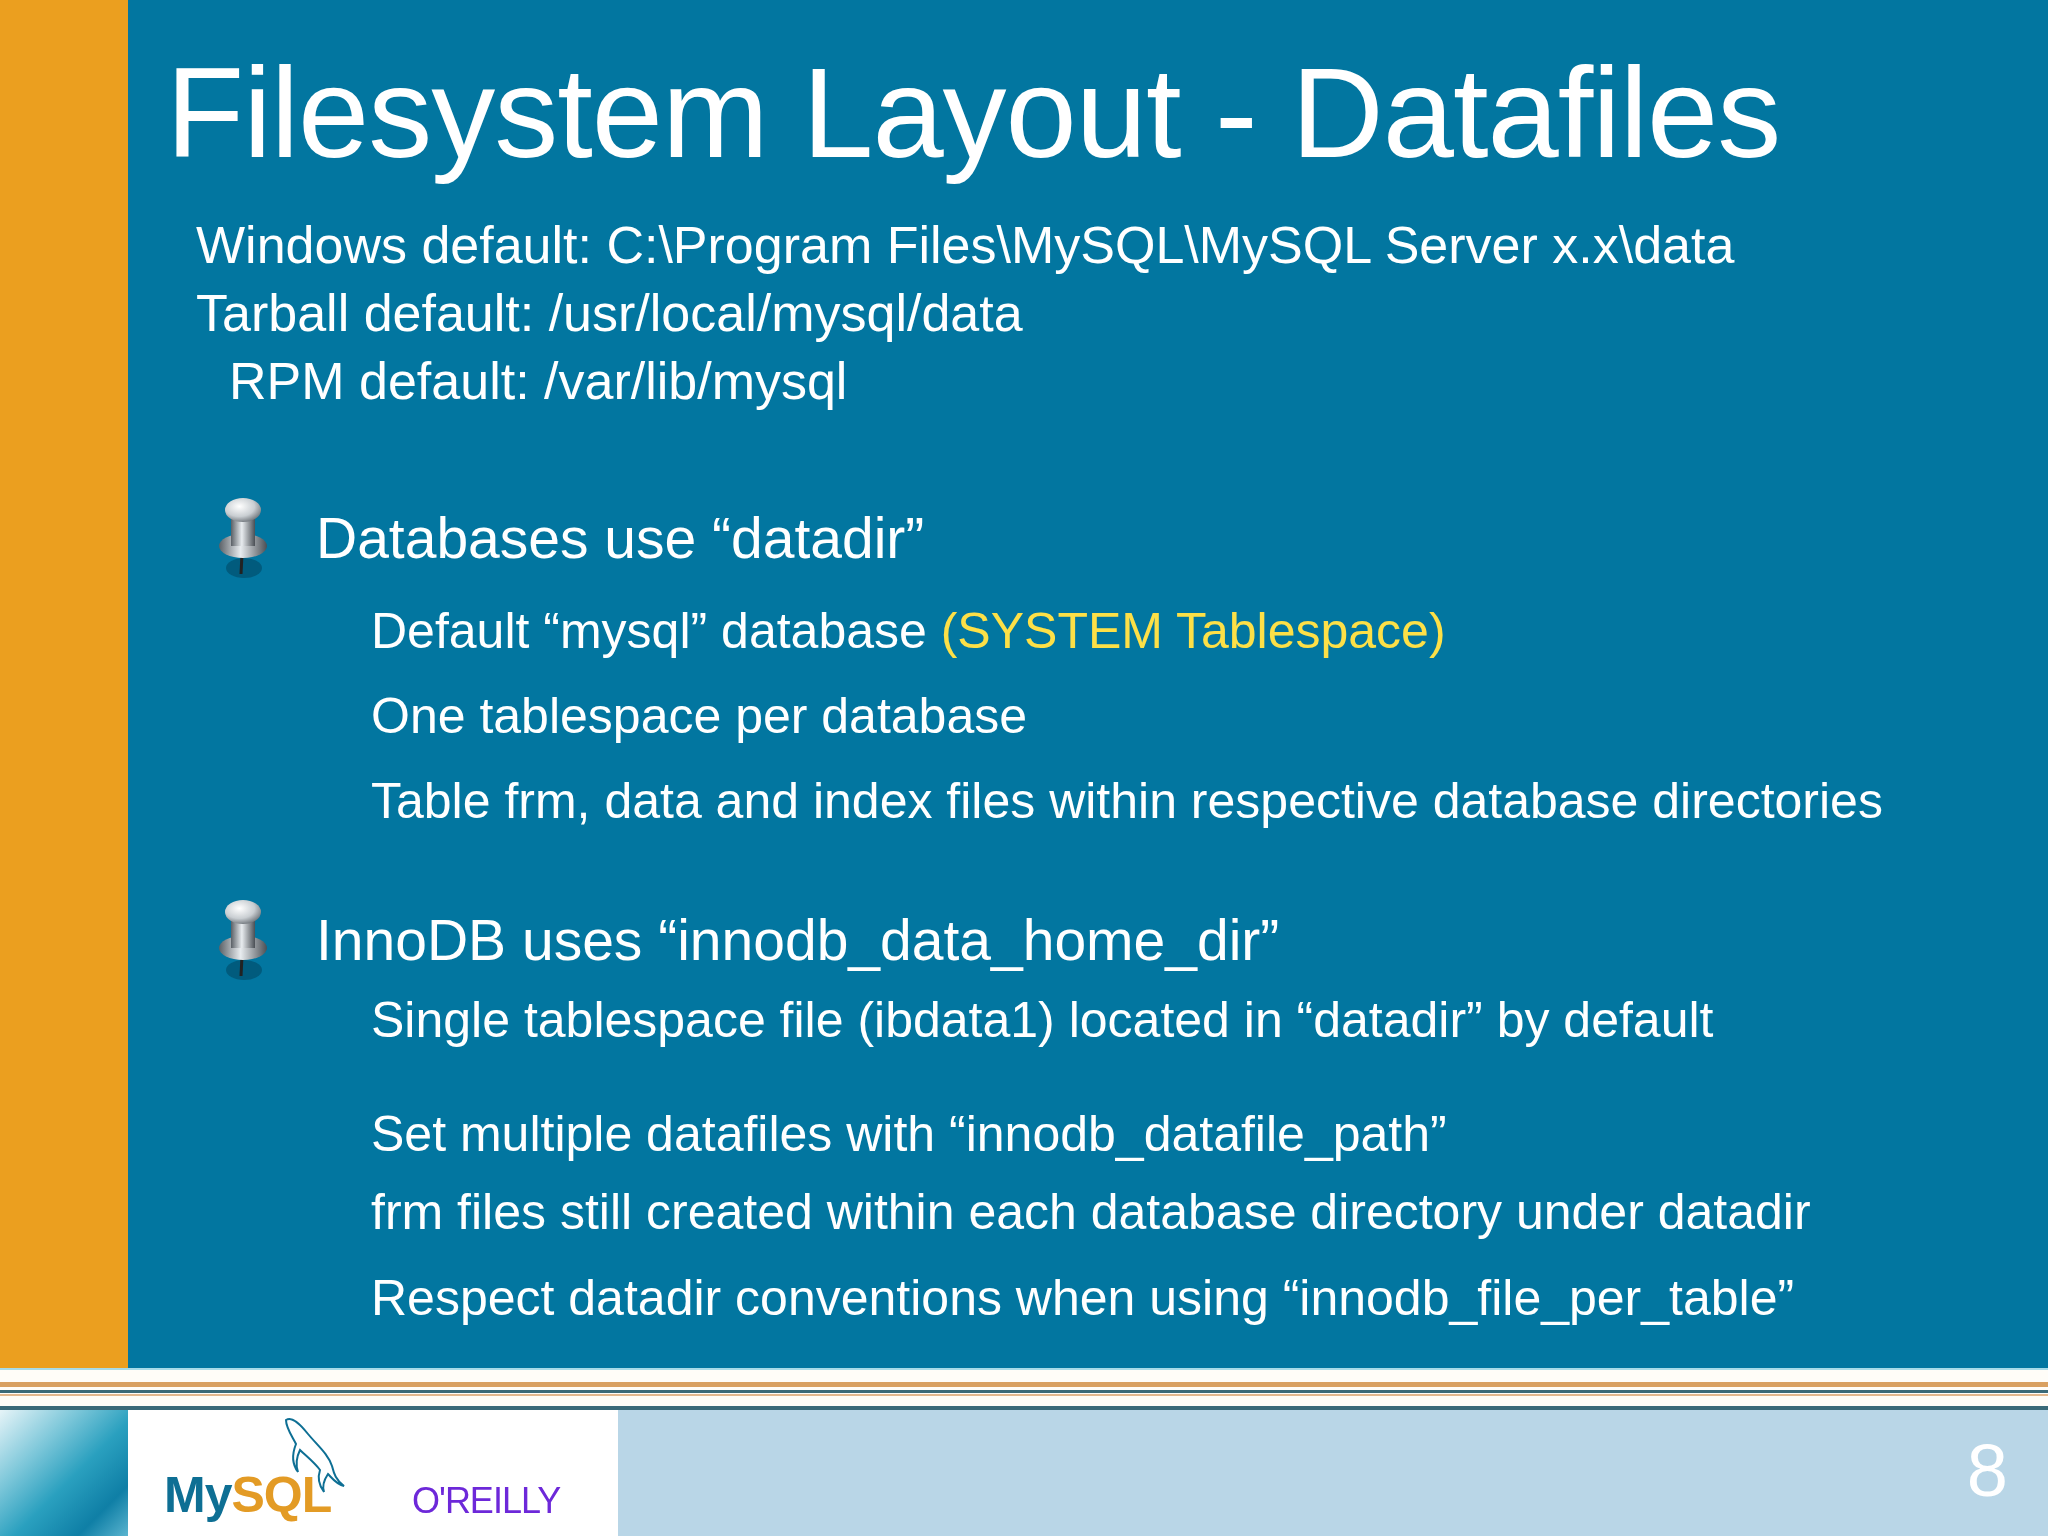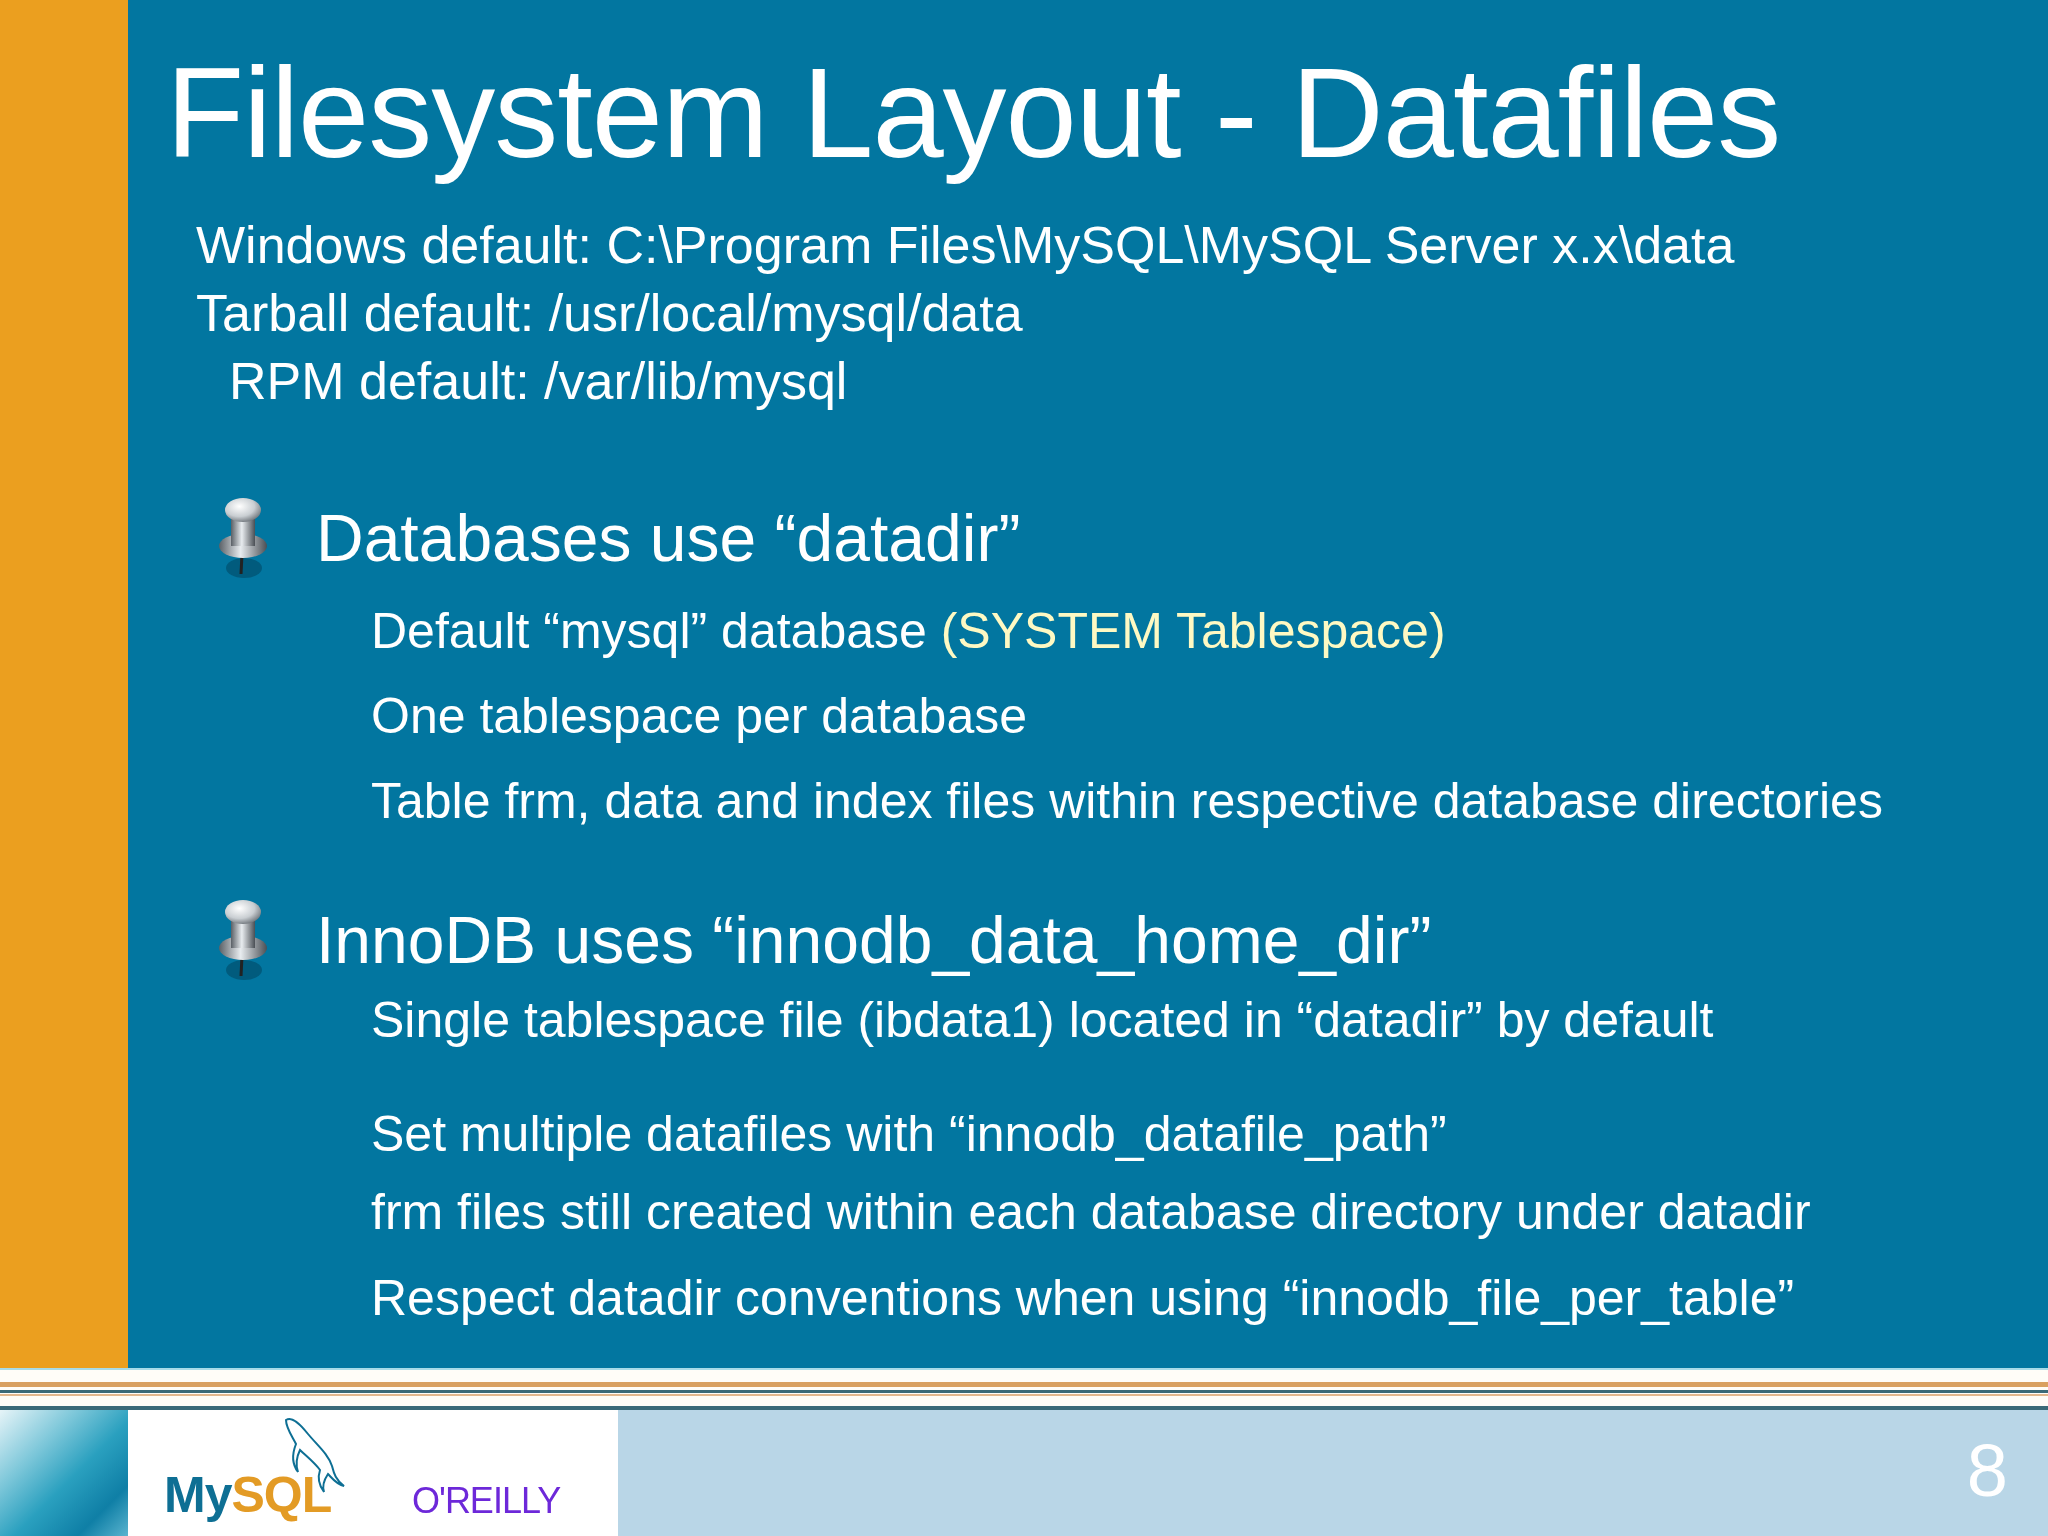--- a/index.html
+++ b/index.html
@@ -1,23 +1,23 @@
 <!DOCTYPE html>
 <html><head>
 <meta charset="utf-8">
 <style>
   html, body { margin:0; padding:0; }
   body { width:2048px; height:1536px; position:relative; overflow:hidden; background:#0276a0; font-family:"Liberation Sans", sans-serif; color:#ffffff; }
   .side-bar { position:absolute; left:0; top:0; width:128px; height:1368px; background:#eb9f1f; }
   .main { position:absolute; left:128px; top:0; width:1920px; height:1368px; background:#0276a0; }
   .title { position:absolute; left:166px; top:38px; font-size:128px; line-height:150px; white-space:nowrap; letter-spacing:-1px; }
   .line { position:absolute; white-space:nowrap; font-size:52px; line-height:60px; }
-  .bullet-text { position:absolute; white-space:nowrap; font-size:66px; line-height:66px; }
+  .bullet-text { position:absolute; white-space:nowrap; font-size:57px; line-height:66px; }
   .sub { position:absolute; white-space:nowrap; font-size:50px; line-height:60px; }
-  .hl { color:#fef9c3; }
+  .hl { color:#fde047; }
   .pin { position:absolute; width:70px; height:96px; }
   .stripes { position:absolute; left:0; top:1368px; width:2048px; height:42px; background:#fffdf8; }
   .stripes div { position:absolute; left:0; width:2048px; }
   .footer { position:absolute; left:0; top:1410px; width:2048px; height:126px; background:#b9d6e7; }
   .wave { position:absolute; left:0; top:0; width:128px; height:126px; background:linear-gradient(135deg,#e6f4f8 0%,#7fc8da 30%,#2aa0bf 55%,#0f7fa6 80%,#5ab4cf 100%); }
   .logo-area { position:absolute; left:128px; top:0; width:490px; height:146px; background:#ffffff; }
   .mysql-logo { position:absolute; left:36px; top:56px; font-size:50px; font-weight:bold; letter-spacing:-1px; }
   .mysql-my { color:#0e6f94; }
   .mysql-sql { color:#e39b25; }
   .oreilly { position:absolute; left:284px; top:70px; font-size:36px; color:#6d28d9; letter-spacing:-1px; }

